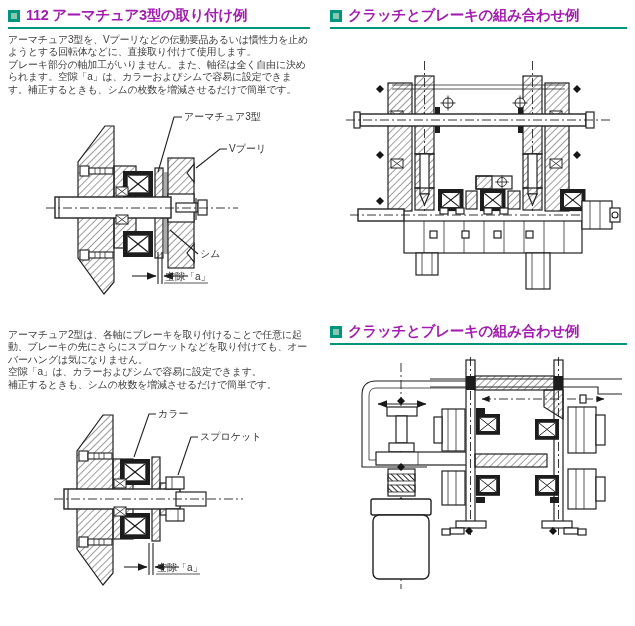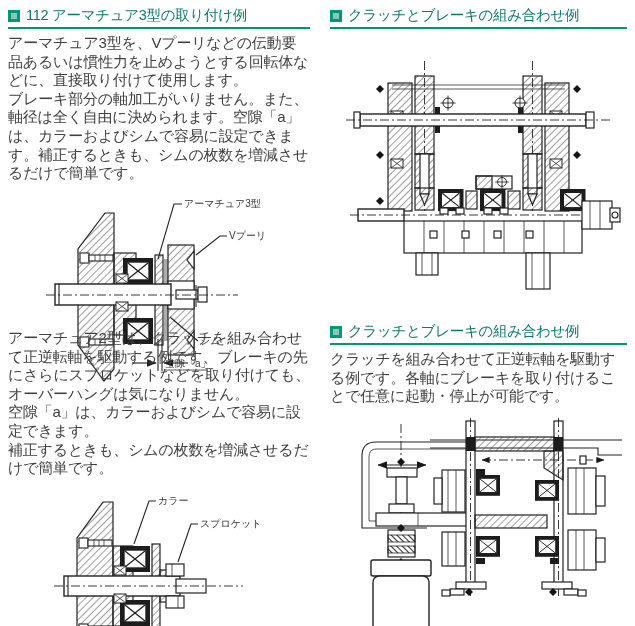--- a/index.html
+++ b/index.html
@@ -21,27 +21,27 @@
     border-bottom:2px solid #00957d;
     padding-bottom:3px;
   }
   .sq{
     width:12px;height:12px;flex:0 0 auto;
     background:#8bc6b0;
     border:3px solid #00957d;
     box-sizing:border-box;
   }
   .sec-title{
-    color:#0f766e;font-weight:normal;font-size:14.5px;
+    color:#a21caf;font-weight:bold;font-size:14.5px;
     letter-spacing:-0.3px;white-space:nowrap;
     line-height:1.1;
   }
   .sec-body{
     margin:5px 0 0 0;
-    font-size:15px;line-height:1.24;letter-spacing:-0.2px;
+    font-size:10px;line-height:1.24;letter-spacing:-0.2px;
     color:#404040;
     white-space:pre-line;
   }
   .fig{margin-top:6px;}
   .fig svg{display:block;}
   .fig-tr{margin-top:14px;}
   .fig-br{margin-top:12px;}
   
   .ln{stroke:#222;stroke-width:1.1;fill:none;}
   .lnt{stroke:#222;stroke-width:0.75;fill:none;}
@@ -267,21 +267,21 @@
           <line class="lnt" x1="260" y1="158" x2="260" y2="186"></line>
             <line class="lnt" x1="270" y1="158" x2="270" y2="186"></line>
           <rect class="wh" x="280" y="165" width="10" height="14"></rect>
           <circle class="ln" cx="285" cy="172" r="3"></circle>
         </g>
       </svg>
     </div>
   </section>
 
   <section>
-    <p class="sec-body">アーマチュア2型は、クラッチを組み合わせて正逆転軸を駆動する例です、ブレーキの先にさらにスプロケットなどを取り付けても、オーバーハングは気になりません。
+    <p class="sec-body">アーマチュア2型は、各軸にブレーキを取り付けることで任意に起動、ブレーキの先にさらにスプロケットなどを取り付けても、オーバーハングは気になりません。
 空隙「a」は、カラーおよびシムで容易に設定できます。
 補正するときも、シムの枚数を増減させるだけで簡単です。</p>
     <div class="fig">
       <svg width="300" height="200" viewBox="0 0 300 200">
         <g>
           <path class="ht" d="M95,18 L105,18 L105,176 L95,188 L69,152 L69,54 Z"></path>
           <rect class="ht" x="105" y="62" width="20" height="80"></rect>
         </g>
         <g>
           <use href="#mbolt" x="71" y="54"></use>
@@ -331,21 +331,20 @@
         </g>
       </svg>
     </div>
   </section>
 
   <section>
     <div class="sec-head">
       <span class="sq"></span>
       <span class="sec-title">クラッチとブレーキの組み合わせ例</span>
     </div>
-    <p class="sec-body">クラッチを組み合わせて正逆転軸を駆動する例です。各軸にブレーキを取り付けることで任意に起動・停止が可能です。</p>
     <div class="fig fig-br">
       <svg width="297" height="236" viewBox="0 0 297 236">
         <g>
           <path class="ln" d="M142,24 L46,24 Q32,24 32,38 L32,110 L97,110" stroke-width="1.6"></path>
           <path class="lnt" d="M142,31 L46,31 Q39,31 39,39 L39,103 L97,103"></path>
         </g>
         <line class="cl" x1="71" y1="6" x2="71" y2="232"></line>
         <g>
           <line class="ln" x1="48" y1="47" x2="96" y2="47" stroke-width="1.4" marker-start="url(#arr)" marker-end="url(#arr)"></line>
           <rect class="wh" x="57" y="50" width="30" height="9"></rect>

